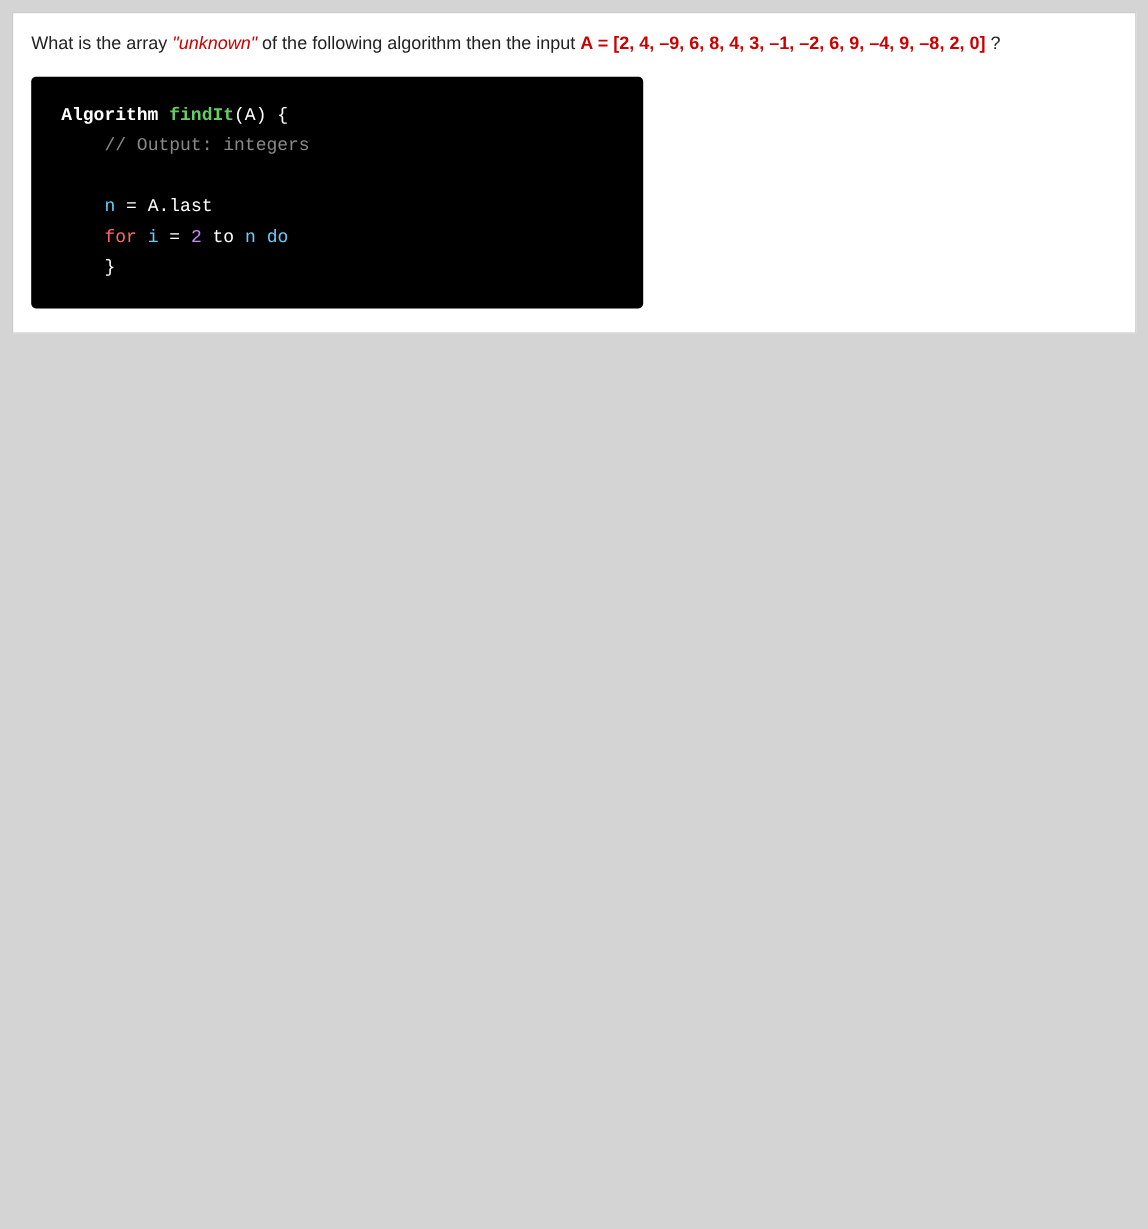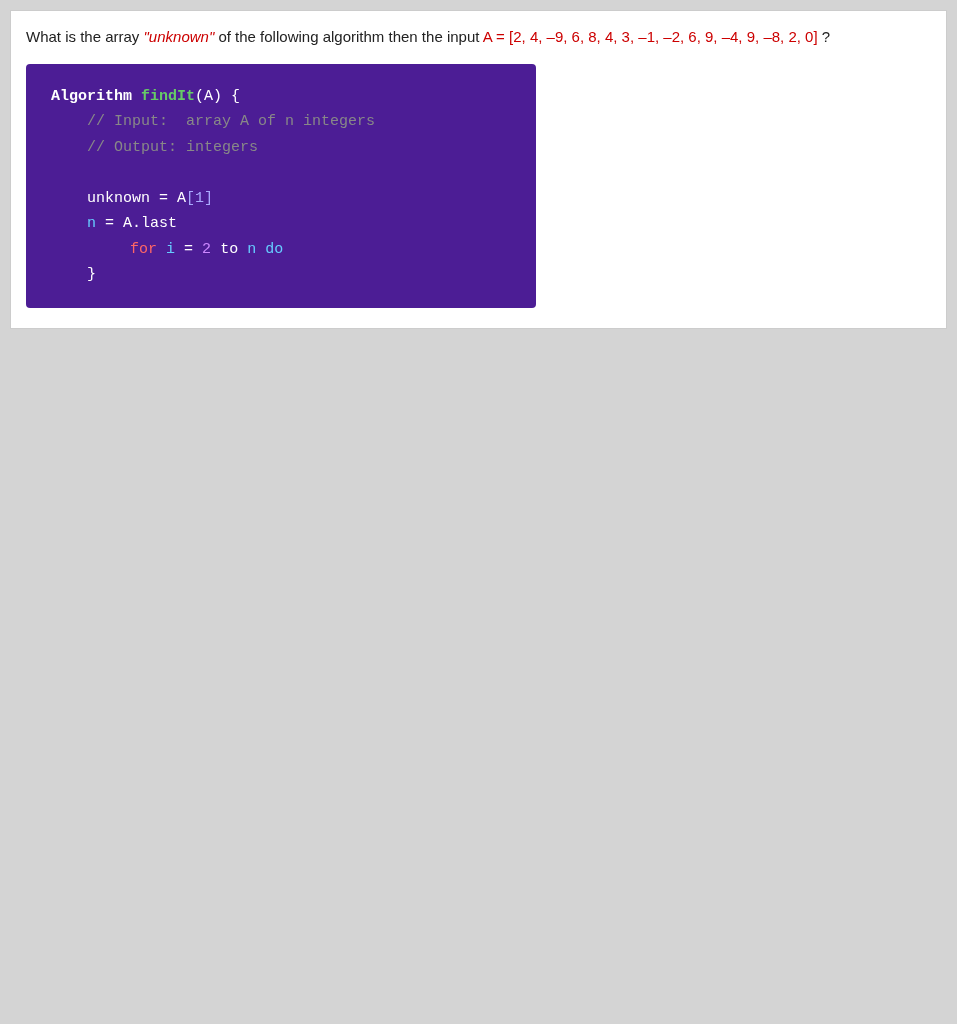--- a/index.html
+++ b/index.html
@@ -35,26 +35,26 @@
       line-height: 1.5;
     }
 
     .question-text em {
       font-style: italic;
       color: #cc0000;
       font-weight: normal;
     }
 
     .question-text .input-array {
-      font-weight: normal;
+      font-weight: bold;
       color: #cc0000;
     }
 
     .code-block {
-      background-color: #4c1d95;
+      background-color: #000000;
       border-radius: 4px;
       padding: 20px 25px;
       width: 510px;
       font-family: 'Courier New', Courier, monospace;
       font-size: 15px;
       line-height: 1.7;
     }
 
     .code-line {
       display: block;
@@ -63,21 +63,21 @@
 
     
     .kw-algorithm { color: #ffffff; font-weight: bold; }
     .kw-findit { color: #66cc66; font-weight: bold; }
     .kw-paren { color: #ffffff; }
     .comment { color: #888888; }
     .kw-unknown-var { color: #ffffff; }
     .kw-assign { color: #ffffff; }
     .kw-value { color: #ffffff; }
     .kw-subscript { color: #aaaaff; }
-    .kw-for { color: #ff6666; margin-left: 43px; }
+    .kw-for { color: #ff6666; }
     .kw-to { color: #ffffff; }
     .kw-do { color: #66ccff; }
     .kw-if { color: #ff6666; }
     .kw-lt { color: #ffffff; }
     .kw-then { color: #ffffff; }
     .kw-return { color: #ff6666; }
     .kw-n { color: #66ccff; }
     .kw-2 { color: #cc88ff; }
     .kw-i { color: #66ccff; }
     .kw-alast { color: #ffffff; margin-top: 16px; }
@@ -89,27 +89,25 @@
   <div class="question-card">
 
     <div class="question-text">
       <span>What is the array </span><em>"unknown"</em><span> of the following algorithm then the input </span><span class="input-array">A = [2, 4, –9, 6, 8, 4, 3, –1, –2, 6, 9, –4, 9, –8, 2, 0]</span><span> ?</span>
     </div>
 
     <div class="code-block">
 
       <span class="code-line"><span class="kw-algorithm">Algorithm</span> <span class="kw-findit">findIt</span><span class="kw-paren">(A) {</span></span>
 
-      <span class="code-line"><span class="comment">    <span>// Input:  array A of n integers</span></span></span>
 
       <span class="code-line"><span class="comment">    <span>// Output: integers</span></span></span>
 
       <span class="code-line"> </span>
 
-      <span class="code-line">    <span class="kw-unknown-var">unknown</span> <span class="kw-assign">=</span> <span class="kw-value">A</span><span class="kw-subscript">[1]</span></span>
 
       <span class="code-line">    <span class="kw-n">n</span> <span class="kw-assign">=</span> <span class="kw-alast">A.last</span></span>
 
       <span class="code-line">    <span class="kw-for">for</span> <span class="kw-i">i</span> <span class="kw-assign">=</span> <span class="kw-2">2</span> <span class="kw-to">to</span> <span class="kw-n">n</span> <span class="kw-do">do</span></span>
 
 
 
 
       <span class="code-line">    <span class="kw-paren">}</span></span>
 

